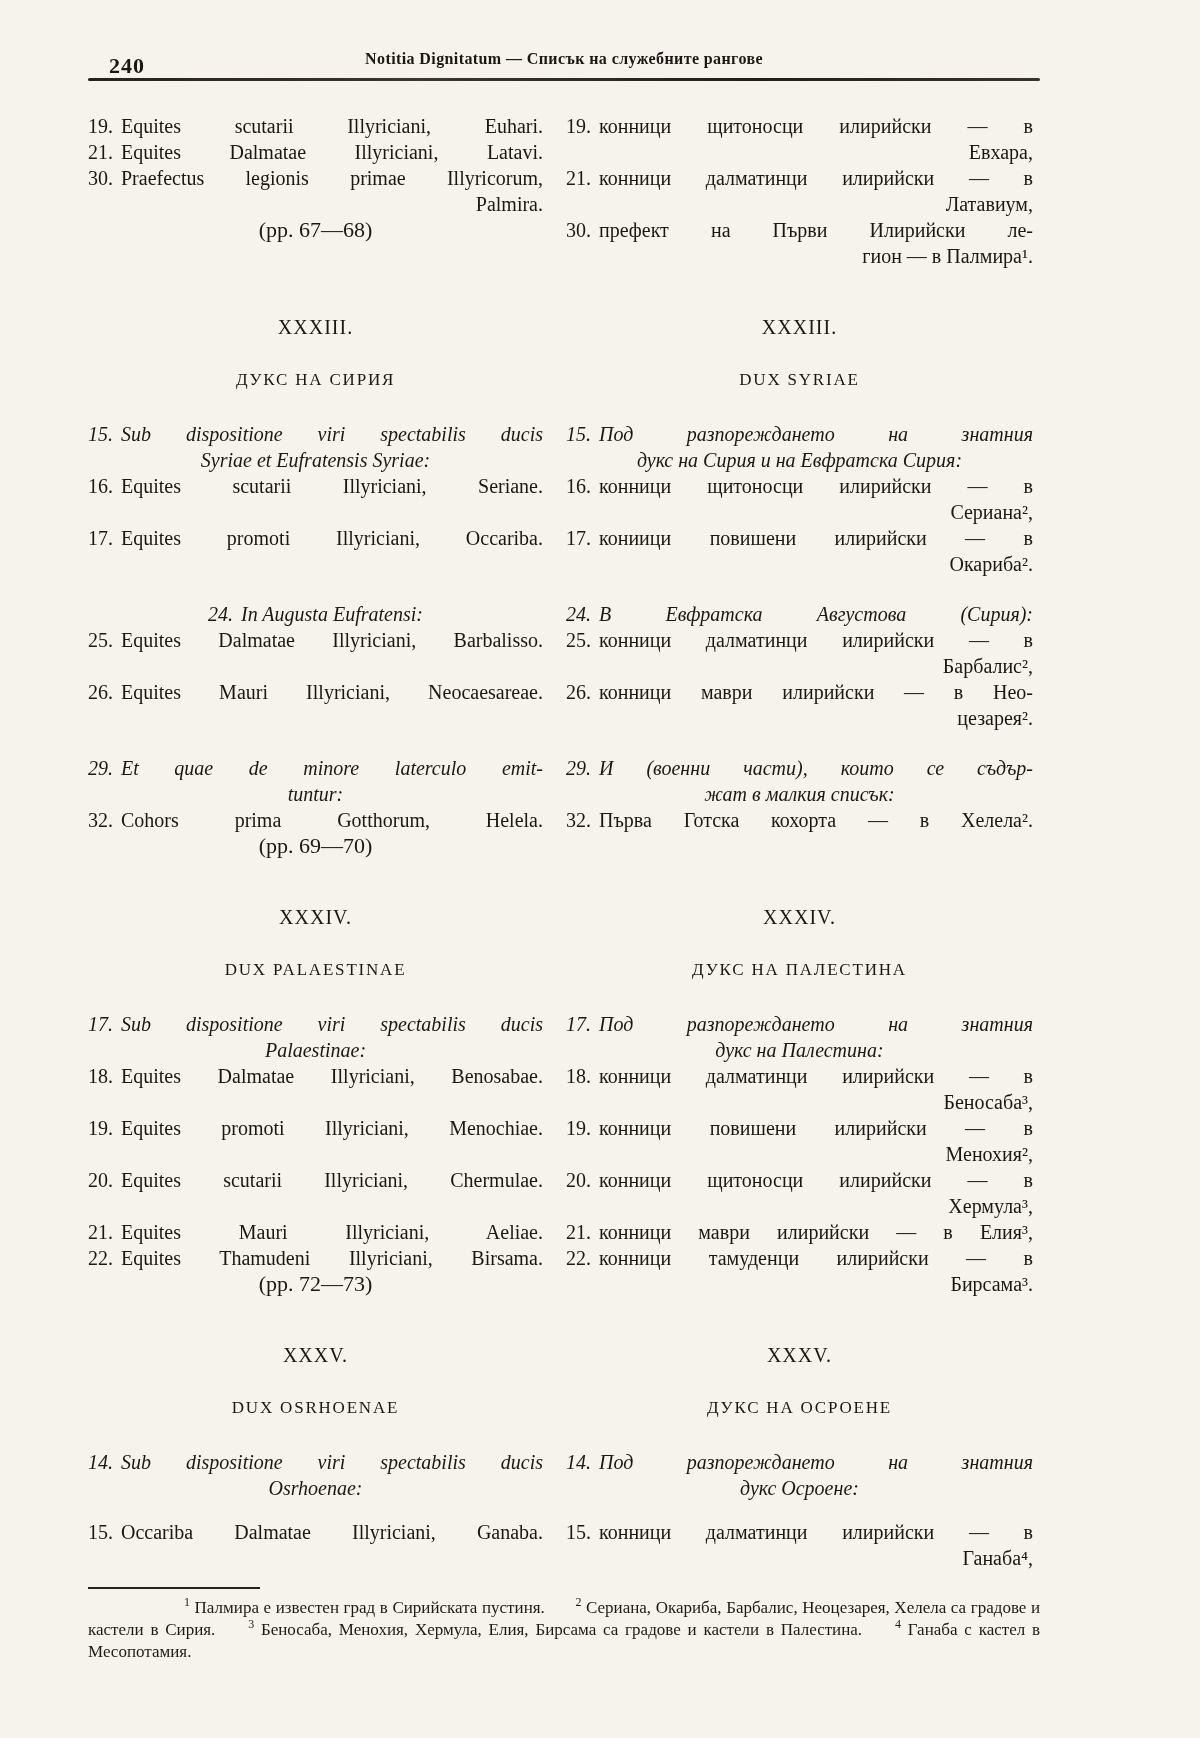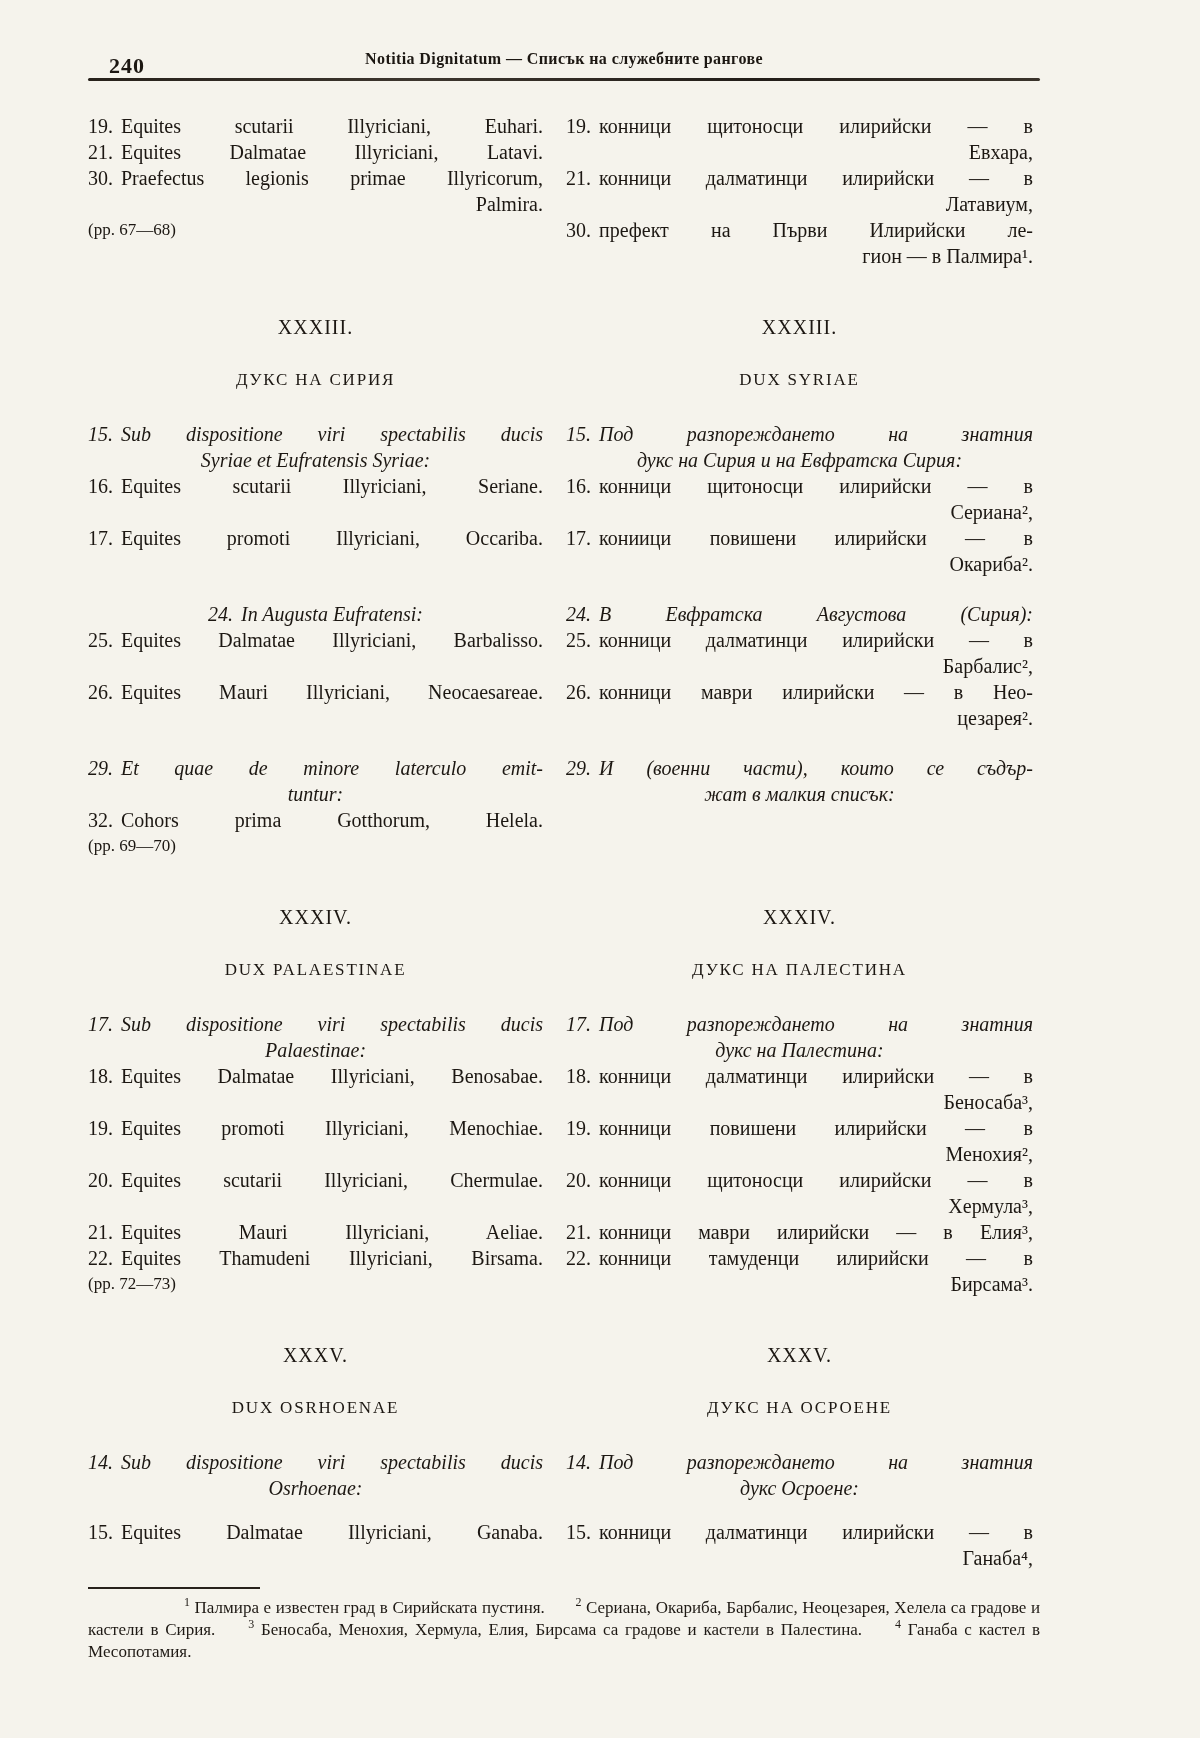--- a/index.html
+++ b/index.html
@@ -37,21 +37,21 @@
     display:block;
     text-align:justify;
     -moz-text-align-last:justify;
     text-align-last:justify;
   }
   .entry .num { margin-right:8px; white-space:nowrap; }
   .entry .l2 { display:block; text-align:right; }
   .entry.c2 .l2 { text-align:center; }
   .entry.centerline .l1 { text-align-last:center; }
   .entry .l2:empty, .entry .pp:empty { display:none; }
-  .pp { display:block; text-align:left; font-size:17px; line-height:26px; }
+  .pp { display:block; text-align:center; font-size:22px; line-height:26px; }
   .it { font-style:italic; }
 
   
   .sec-top { margin-top:46px; }
   .h-num { font-size:20px; line-height:24px; text-align:center; letter-spacing:1px; }
   .sub-row { margin-top:30px; }
   .h-sub { font-size:17px; line-height:22px; text-align:center; letter-spacing:1.8px; }
   .rows-start { margin-top:30px; }
   .mt { margin-top:24px; }
   .gap-sm { margin-top:18px; }
@@ -184,20 +184,23 @@
       <span class="l1"><span class="num">29.</span><span>И (военни части), които се съдър-</span></span>
       <span class="l2">жат в малкия списък:</span>
     </div>
   </div>
 
   <div class="row">
     <div class="entry">
       <span class="l1"><span class="num">32.</span><span>Cohors prima Gotthorum, Helela.</span></span>
       <span class="pp">(pp. 69—70)</span>
     </div>
+    <div class="entry">
+      <span class="l1"><span class="num">32.</span><span>Първа Готска кохорта — в Хелела².</span></span>
+    </div>
   </div>
 
   <div class="row sec-top">
     <div class="h-num">XXXIV.</div>
     <div class="h-num">XXXIV.</div>
   </div>
   <div class="row sub-row">
     <div class="h-sub">DUX PALAESTINAE</div>
     <div class="h-sub">ДУКС НА ПАЛЕСТИНА</div>
   </div>
@@ -278,21 +281,21 @@
       <span class="l2">Osrhoenae:</span>
     </div>
     <div class="entry it c2">
       <span class="l1"><span class="num">14.</span><span>Под разпореждането на знатния</span></span>
       <span class="l2">дукс Осроене:</span>
     </div>
   </div>
 
   <div class="row gap-sm">
     <div class="entry">
-      <span class="l1"><span class="num">15.</span><span>Equites Dalmatae Illyriciani, Ganaba.</span></span>
+      <span class="l1"><span class="num">15.</span><span>Occariba Dalmatae Illyriciani, Ganaba.</span></span>
     </div>
     <div class="entry">
       <span class="l1"><span class="num">15.</span><span>конници далматинци илирийски — в</span></span>
       <span class="l2">Ганаба⁴,</span>
     </div>
   </div>
 
   <div class="footrule"></div>
   <p class="footnotes">
     <span class="fn"><sup>1</sup> <span>Палмира е известен град в Сирийската пустиня.</span></span>

